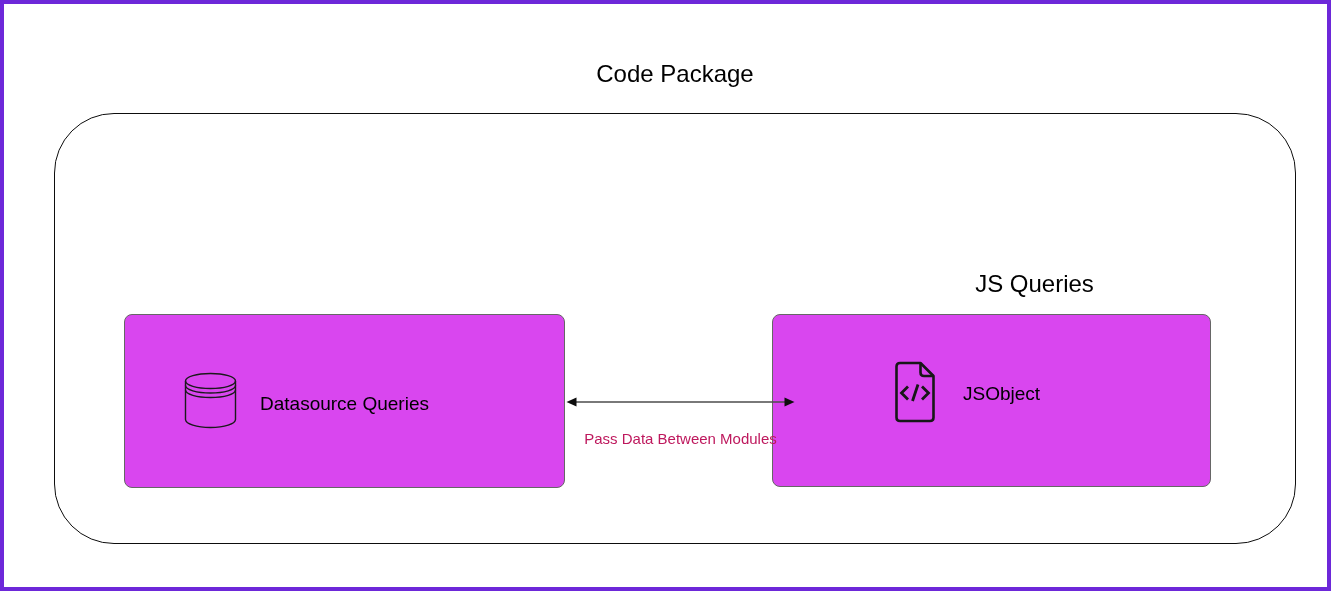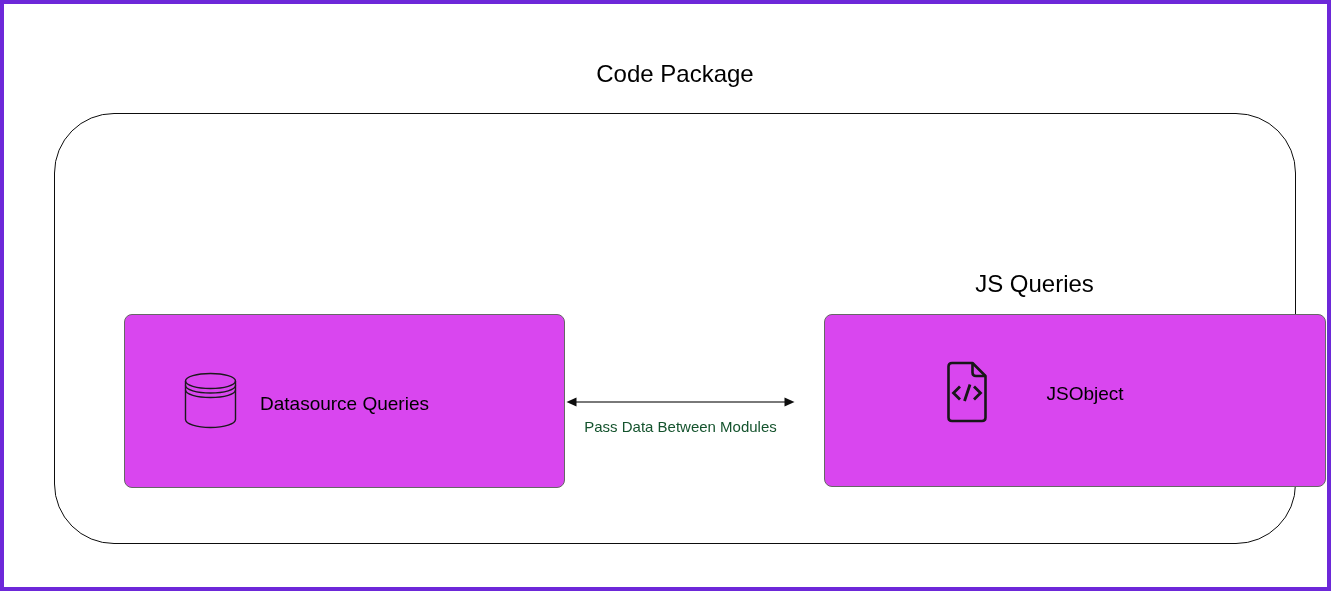--- a/index.html
+++ b/index.html
@@ -41,45 +41,45 @@
   .module-label.js    { left: 811px; width: 439px; }
   .module-box {
     position: absolute;
     top: 310px;
     box-sizing: border-box;
     background: #d946ef;
     border: 1px solid #666666;
     border-radius: 8px;
   }
   .module-box.query { left: 120px; width: 441px; height: 174px; }
-  .module-box.js    { left: 820px; width: 502px; height: 173px; }
+  .module-box.js    { left: 768px; width: 439px; height: 173px; }
   .box-icon { position: absolute; }
   .box-icon.database  { left: 59px;  top: 57px; width: 53px; height: 57px; }
   .box-icon.code-file { left: 119px; top: 46px; width: 46px; height: 62px; }
   .box-item-label {
     position: absolute;
     left: 0; right: 0;
     text-align: center;
     font-size: 19px; line-height: 23px;
     color: #000000;
     white-space: nowrap;
   }
   .module-box.query .box-item-label { top: 77px; }
   .module-box.js    .box-item-label { top: 67px; transform: translateX(10px); }
   .connection-arrow {
     position: absolute;
     left: 561px; top: 390px;
     width: 231px; height: 16px;
   }
   .connection-label {
     position: absolute;
-    left: 561px; top: 414px; width: 231px;
+    left: 561px; top: 426px; width: 231px;
     text-align: center;
     font-size: 15px; line-height: 18px;
-    color: #14532d;
+    color: #be185d;
     white-space: nowrap;
   }
 </style>
 </head>
 <body>
 
 <div class="canvas">
 
   <div class="diagram-title">Code Package</div>
 

